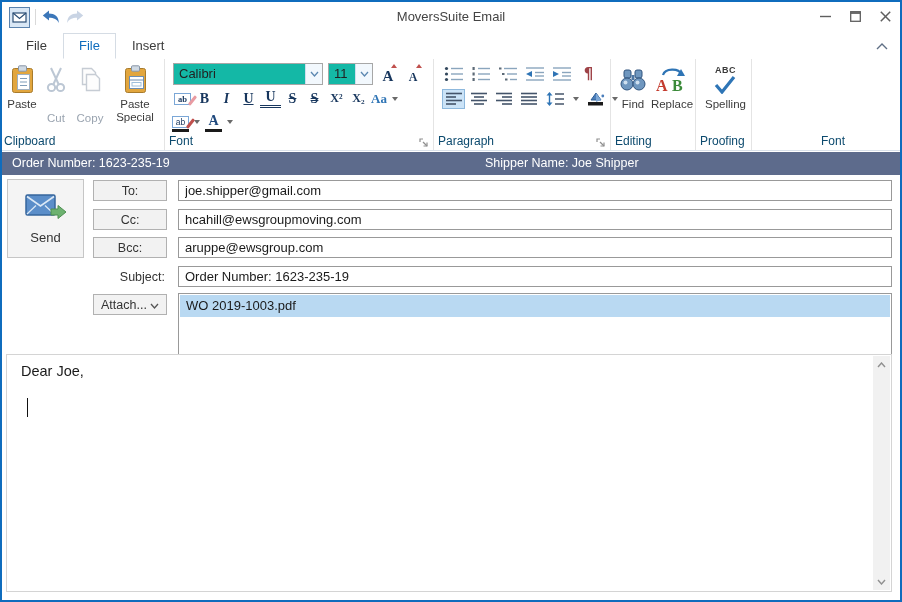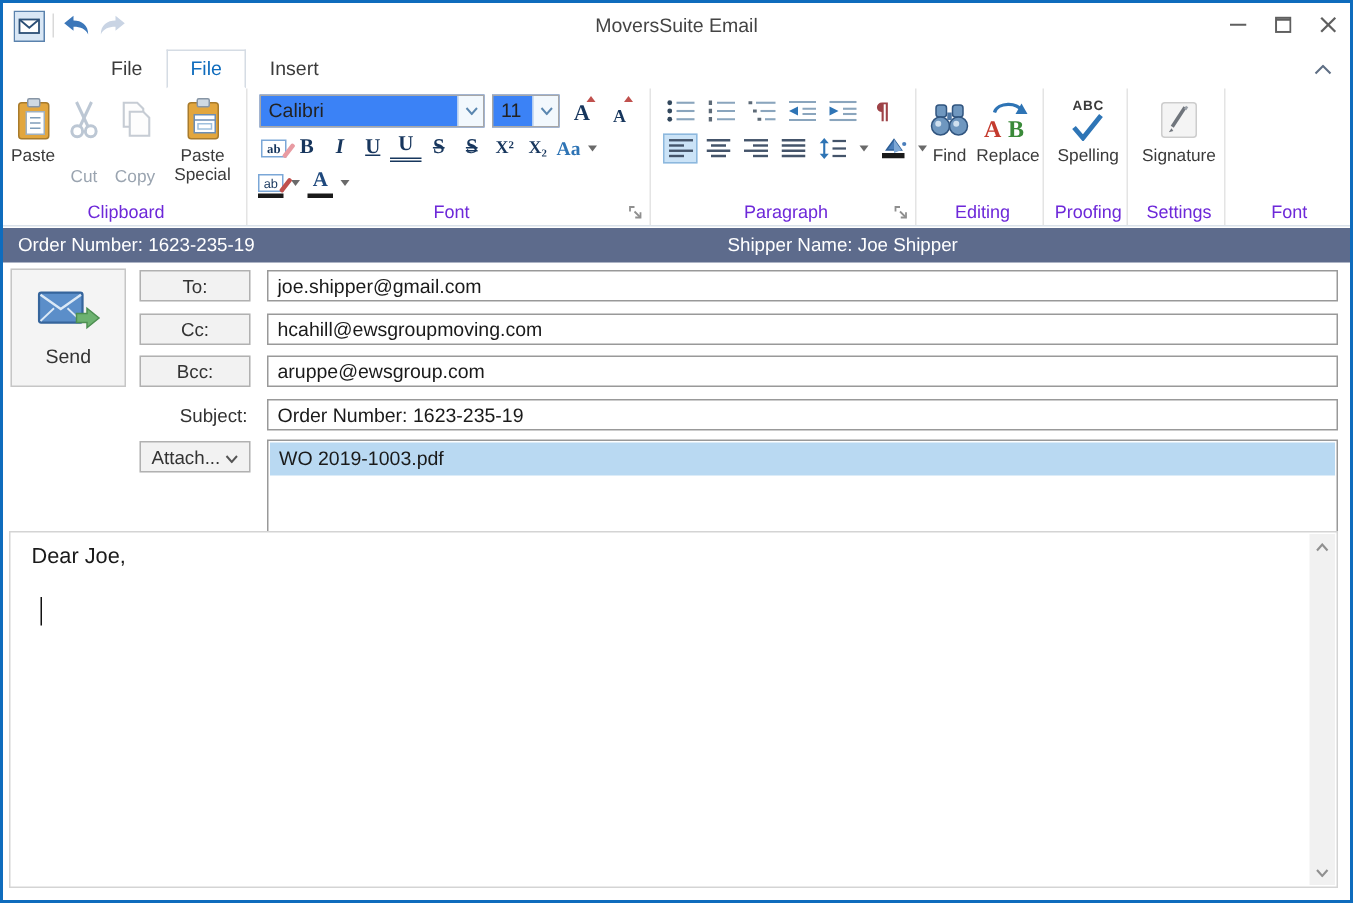--- a/index.html
+++ b/index.html
@@ -12,43 +12,43 @@
   
   #titlebar{position:absolute;left:0;top:0;right:0;height:30px;background:#fff;}
   #appicon{position:absolute;left:6px;top:4px;width:22px;height:22px;display:flex;align-items:center;justify-content:center;}
   .tsep{position:absolute;left:33px;top:7px;width:1px;height:16px;background:#d9d9d9;}
   .qat-btn{position:absolute;top:6px;width:22px;height:18px;display:flex;align-items:center;justify-content:center;}
   #undo-btn{left:38px;} #redo-btn{left:61px;}
   #win-title{position:absolute;left:0;right:0;top:0;height:30px;line-height:30px;text-align:center;font-size:13px;color:#444;}
   #win-controls{position:absolute;right:0;top:0;display:flex;}
   .winbtn{width:30px;height:28px;display:flex;align-items:center;justify-content:center;}
   
-  #tabrow{position:absolute;left:0;top:30px;right:0;height:27px;display:flex;align-items:flex-end;padding-left:8px;margin-left:48px;}
+  #tabrow{position:absolute;left:0;top:30px;right:0;height:27px;display:flex;align-items:flex-end;padding-left:8px;}
   .tab{height:26px;line-height:24px;padding:0 15px;font-size:13px;color:#3b3b3b;border:1px solid transparent;}
   .tab.active{color:#0f6cbd;background:#fff;border-color:#d5dce4;border-bottom-color:#fff;}
   #collapse-ribbon{position:absolute;right:10px;top:37px;width:16px;height:14px;display:flex;align-items:center;justify-content:center;}
   
   #ribbon{position:absolute;left:0;top:57px;right:0;height:92px;background:#fff;border-bottom:1px solid #d9e1ea;}
   .grp{position:absolute;top:0;bottom:0;border-right:1px solid #e4e4e4;}
   #grp-clipboard{left:2px;width:161px;}
   #grp-font{left:167px;width:265px;}
   #grp-paragraph{left:436px;width:173px;}
   #grp-editing{left:613px;width:81px;}
   #grp-proofing{left:698px;width:52px;}
   #grp-settings{left:754px;width:61px;}
   #grp-zoom{left:819px;width:77px;border-right:none;}
-  .grp-label{position:absolute;bottom:2px;left:0;right:0;text-align:center;font-size:12px;color:#6d28d9;}
+  .grp-label{position:absolute;bottom:2px;left:0;right:0;text-align:left;font-size:12px;color:#0c4a6e;}
   .launcher{position:absolute;right:3px;bottom:4px;width:11px;height:11px;}
   .bigrow{display:flex;align-items:flex-start;padding:2px 1px 0 1px;}
   .bigbtn{display:flex;flex-direction:column;align-items:center;padding:3px 2px 0 2px;font-size:11.5px;line-height:1.15;text-align:center;color:#3b3b3b;min-width:34px;}
   .bigbtn .bicon{height:32px;display:flex;align-items:center;justify-content:center;margin-bottom:2px;}
   .bigbtn.disabled{color:#9aa4b0;gap:14px;}
   
   .font-row1{position:absolute;top:4px;left:4px;display:flex;gap:5px;align-items:center;}
-  .combo{height:22px;border:1px solid #a7a7a7;background:#3b82f6;display:flex;align-items:stretch;font-size:13px;color:#222;}
+  .combo{height:22px;border:1px solid #a7a7a7;background:#14b8a6;display:flex;align-items:stretch;font-size:13px;color:#222;}
   .combo .val{flex:1;padding:2px 5px 0 5px;}
   .combo .dd{width:17px;border-left:1px solid #cfdeee;background:#f2f8fd;display:flex;align-items:center;justify-content:center;}
   #font-name-combo{width:150px;} #font-size-combo{width:45px;}
   .sizebtn{position:relative;display:flex;align-items:flex-end;justify-content:center;width:20px;height:22px;
     font-family:"Liberation Serif",serif;font-weight:bold;color:#17365d;}
   .sizebtn .caret{position:absolute;top:1px;right:1px;width:0;height:0;border-left:3px solid transparent;border-right:3px solid transparent;border-bottom:4px solid #c0504d;}
   .font-row2{position:absolute;top:29px;left:3px;display:flex;gap:1px;align-items:center;}
   .sbtn{min-width:21px;height:21px;display:flex;align-items:center;justify-content:center;
     font-family:"Liberation Serif",serif;font-size:14px;font-weight:bold;color:#17365d;}
   .sbtn.u{text-decoration:underline;}
@@ -429,36 +429,20 @@
             <svg width="22" height="18" viewBox="0 0 22 18" style="margin-top:1px;">
               <polyline points="2,9 8,16 20,1" fill="none" stroke="#2e75b6" stroke-width="3.2"></polyline>
             </svg>
           </span>
           <span>Spelling</span>
         </div>
       </div>
       <div class="grp-label">Proofing</div>
     </div>
 
-    <div class="grp" id="grp-settings">
-      <div class="bigrow" style="justify-content:center;">
-        <div class="bigbtn">
-          <span class="bicon">
-            <svg width="26" height="26" viewBox="0 0 26 26">
-              <rect x="1.5" y="1.5" width="23" height="23" rx="2" fill="#f4f4f4" stroke="#cdcdcd"></rect>
-              <line x1="17" y1="4.5" x2="8.5" y2="17.5" stroke="#70757c" stroke-width="2.4"></line>
-              <line x1="18.5" y1="5.5" x2="17" y2="4.5" stroke="#9aa0a8" stroke-width="2.4"></line>
-              <path d="M8,18.5 L6.2,21.2 L9.2,20.3 Z" fill="#70757c"></path>
-            </svg>
-          </span>
-          <span>Signature</span>
-        </div>
-      </div>
-      <div class="grp-label">Settings</div>
-    </div>
 
     <div class="grp" id="grp-zoom">
       <div class="grp-label">Font</div>
     </div>
   </div>
 
   <div id="infobar">
     <span class="ord">Order Number:  1623-235-19</span>
     <span class="shp">Shipper Name:  Joe Shipper</span>
   </div>

